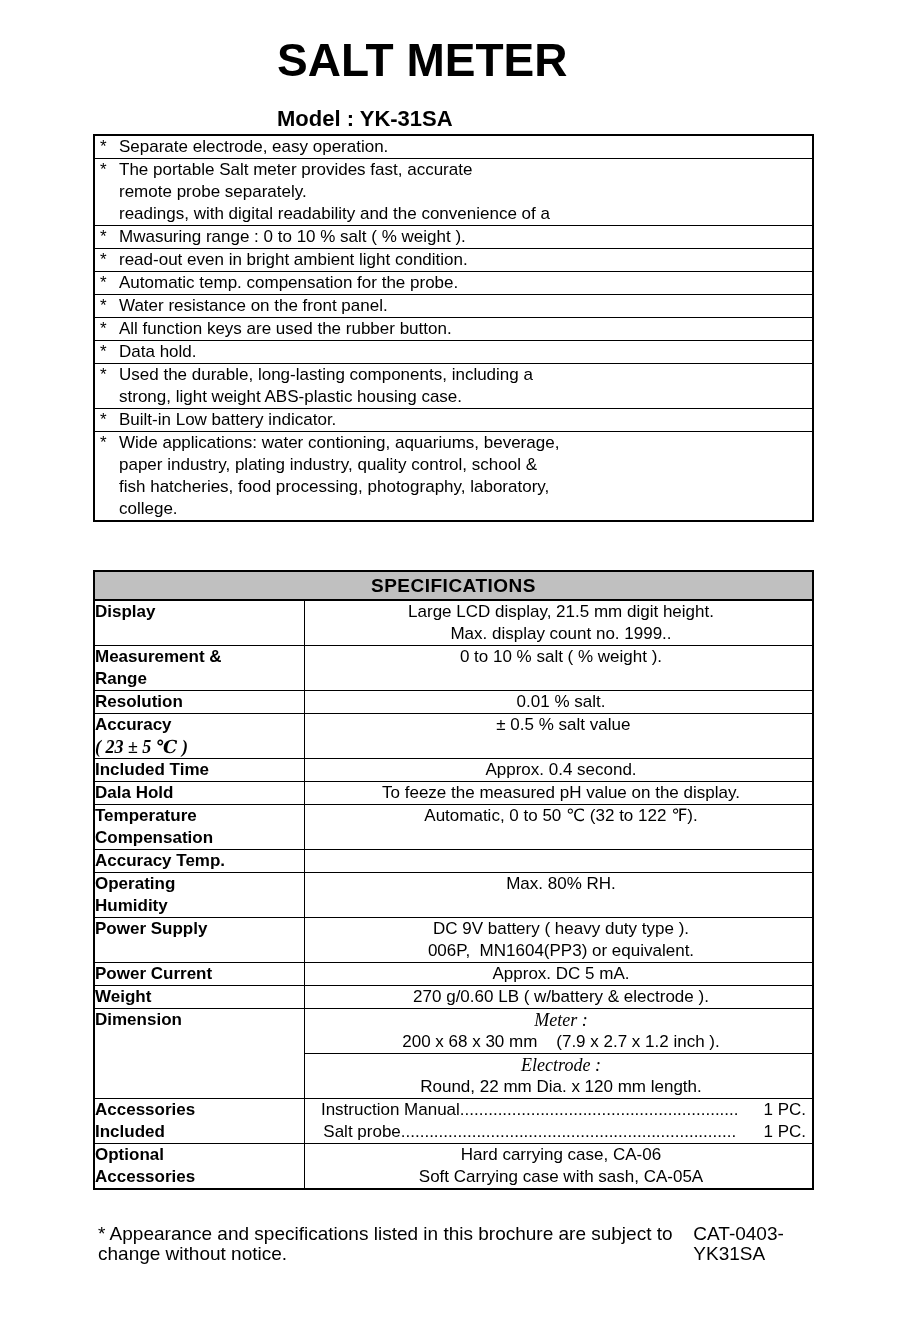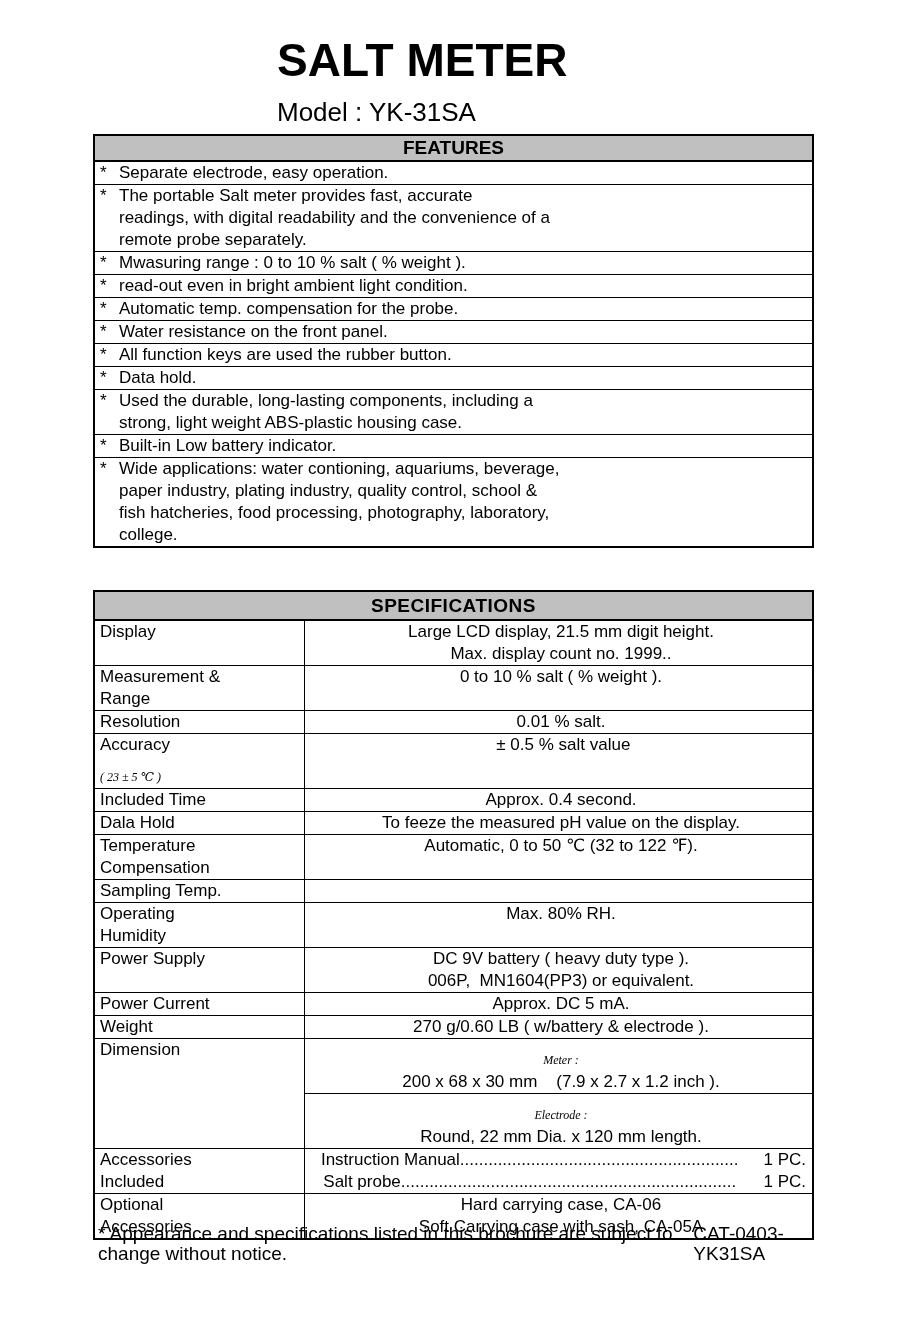--- a/index.html
+++ b/index.html
@@ -28,23 +28,23 @@
     top: 34px;
   }
   .main-title {
     margin: 0;
     font-size: 46px;
     font-weight: bold;
     line-height: 52px;
     letter-spacing: 0px;
   }
   .model-subtitle {
-    margin: 12px 0 0 0;
-    font-size: 26px;
-    font-weight: normal;
+    margin: 19px 0 0 0;
+    font-size: 22px;
+    font-weight: bold;
     line-height: 28px;
   }
 
   
   .tbl {
     position: absolute;
     left: 93px;
     width: 721px;
     box-sizing: border-box;
     border: 2px solid #000000;
@@ -52,21 +52,21 @@
   }
   .tbl-header {
     background: #c0c0c0;
     border-bottom: 2px solid #000000;
     text-align: center;
     font-weight: bold;
     font-size: 19px;
   }
   .features { top: 134px; }
   .features .tbl-header { line-height: 24px; }
-  .specs { top: 590px; }
+  .specs { top: 570px; }
   .specs .tbl-header { line-height: 27px; letter-spacing: 0.5px; }
 
   .line { line-height: 22px; font-size: 17px; white-space: pre; }
 
   
   .feature-row { display: flex; }
   .feature-row + .feature-row { border-top: 1.5px solid #000000; }
   .bullet {
     width: 24px;
     box-sizing: border-box;
@@ -77,34 +77,33 @@
   }
   .feature-lines { flex: 1 1 auto; min-width: 0; }
 
   
   .spec-row { display: flex; }
   .spec-row + .spec-row { border-top: 1.5px solid #000000; }
   .spec-label {
     width: 210px;
     flex: 0 0 auto;
     box-sizing: border-box;
-    padding-left: 5px;
     border-right: 1.5px solid #000000;
+    font-weight: bold;
   }
   .spec-value { flex: 1 1 auto; min-width: 0; display: flex; flex-direction: column; text-align: center; }
   .value-block { padding-left: 5px; }
   .value-block + .value-block { border-top: 1.5px solid #000000; }
   .value-line { display: flex; }
   .vl-text { flex: 1 1 auto; min-width: 0; overflow: hidden; white-space: pre; }
   .vl-qty { flex: 0 0 auto; padding-left: 14px; padding-right: 6px; white-space: nowrap; }
   .italic {
     font-style: italic;
     font-family: "Liberation Serif", "DejaVu Serif", serif;
-    font-size: 12px;
-    margin-top: 10px;
+    font-size: 18px;
   }
 
   
   .footer {
     position: absolute;
     left: 98px;
     width: 721px;
     top: 1224px;
     display: flex;
     justify-content: space-between;
@@ -116,34 +115,33 @@
 <body>
 
 <div class="page">
 
   <header class="title-block">
     <h1 class="main-title">SALT METER</h1>
     <h2 class="model-subtitle">Model : YK-31SA</h2>
   </header>
 
   <section class="tbl features">
-    <div class="tbl-header">FEATURES</div>
     <div id="features-list">
         <div class="feature-row">
           <span class="bullet">*</span>
           <div class="feature-lines">
             <div class="line">Separate electrode, easy operation.</div>
           </div>
         </div>
         <div class="feature-row">
           <span class="bullet">*</span>
           <div class="feature-lines">
             <div class="line">The portable Salt meter provides fast, accurate</div>
+            <div class="line">remote probe separately.</div>
             <div class="line">readings, with digital readability and the convenience of a</div>
-            <div class="line">remote probe separately.</div>
           </div>
         </div>
         <div class="feature-row">
           <span class="bullet">*</span>
           <div class="feature-lines">
             <div class="line">Mwasuring range : 0 to 10 % salt ( % weight ).</div>
           </div>
         </div>
         <div class="feature-row">
           <span class="bullet">*</span>
@@ -272,21 +270,21 @@
             <div class="line">Compensation</div>
           </div>
           <div class="spec-value">
             <div class="value-block">
               <div class="value-line line"><span class="vl-text">Automatic, 0 to 50 ℃ (32 to 122 ℉).</span></div>
             </div>
           </div>
         </div>
         <div class="spec-row">
           <div class="spec-label">
-            <div class="line">Sampling Temp.</div>
+            <div class="line">Accuracy Temp.</div>
           </div>
         </div>
         <div class="spec-row">
           <div class="spec-label">
             <div class="line">Operating</div>
             <div class="line">Humidity</div>
           </div>
           <div class="spec-value">
             <div class="value-block">
               <div class="value-line line"><span class="vl-text">Max. 80% RH.</span></div>

